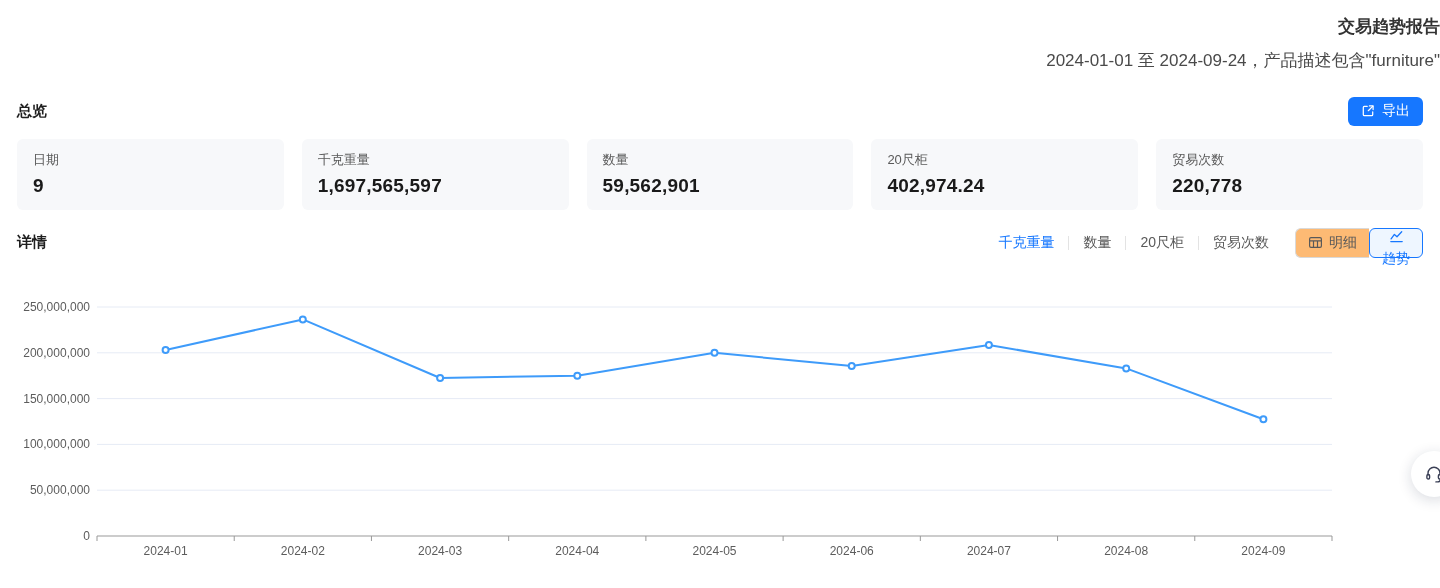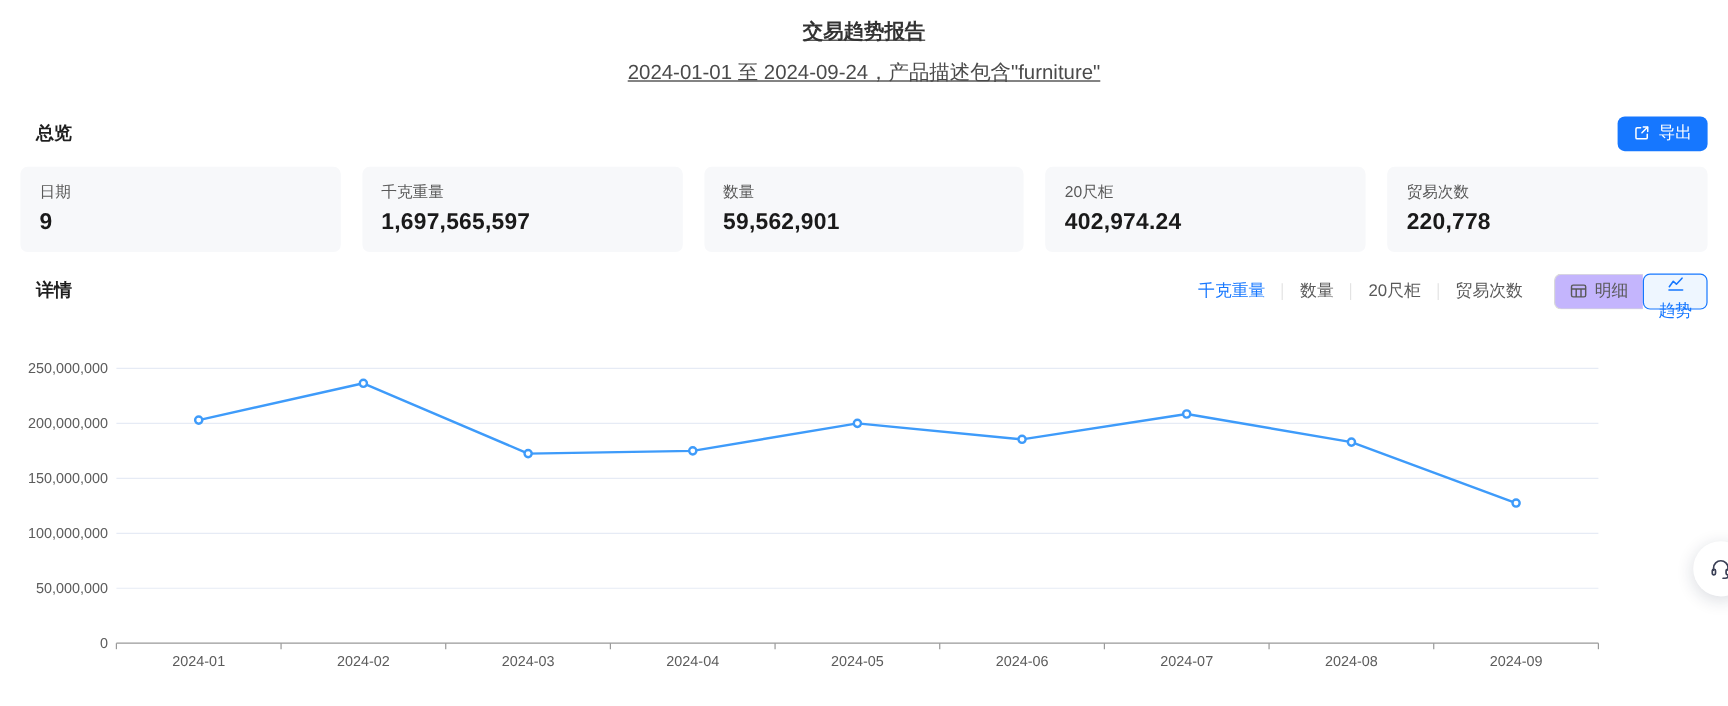--- a/index.html
+++ b/index.html
@@ -1,25 +1,25 @@
 <!DOCTYPE html>
 <html><head>
 <meta charset="utf-8">
 <style>
   html,body{margin:0;padding:0;}
   body{
     width:1440px;height:588px;background:#ffffff;overflow:hidden;position:relative;
     font-family:"Liberation Sans","DejaVu Sans",sans-serif;color:#333;
     -webkit-font-smoothing:antialiased;
   }
-  .header{text-align:center;padding-top:15px;text-decoration:underline;}
+  .header{text-align:right;padding-top:15px;}
   .title{font-size:17px;font-weight:600;color:#333;}
   .subtitle{margin-top:11px;font-size:17px;color:#4a4a4a;}
 
-  .section-row{display:flex;justify-content:space-between;align-items:center;padding:0 17px;margin-left:13px;}
+  .section-row{display:flex;justify-content:space-between;align-items:center;padding:0 17px;}
   .section-row.overview{margin-top:24px;height:30px;}
   .section-title{font-size:15px;font-weight:700;color:#1f1f1f;}
 
   .export-btn{
     display:inline-flex;align-items:center;gap:7px;height:29px;padding:0 13px;
     background:#1677ff;color:#fff;border:none;border-radius:6px;font-size:14px;cursor:pointer;
     font-family:inherit;
   }
 
   .cards{display:flex;gap:18px;padding:0 17px;margin-top:13px;}
@@ -30,21 +30,21 @@
   .section-row.details{margin-top:17px;height:31px;}
   .controls{display:flex;align-items:center;gap:26px;}
   .metric-tabs{display:flex;align-items:center;font-size:14px;}
   .tab{color:#595959;cursor:pointer;white-space:nowrap;}
   .tab.active{color:#1677ff;}
   .tab-divider{width:1px;height:14px;background:#e3e3e3;margin:0 14px;}
 
   .view-toggle{display:flex;align-items:center;}
   .toggle-btn{
     display:inline-flex;align-items:center;gap:6px;height:30px;padding:0 12px;font-size:14px;
-    background:#c4b5fd;border:1px solid #d9d9d9;color:#595959;cursor:pointer;font-family:inherit;
+    background:#fdba74;border:1px solid #d9d9d9;color:#595959;cursor:pointer;font-family:inherit;
   }
   .toggle-btn.first{border-radius:6px 0 0 6px;border-right:none;}
   .toggle-btn.active{
     background:#eef6ff;border:1px solid #1677ff;color:#1677ff;border-radius:6px;z-index:1;flex-direction:column;
   }
 
   .chart-wrap{position:absolute;left:0;top:280px;width:1440px;height:300px;}
   .chart-wrap svg{display:block;}
 
   .float-btn{

